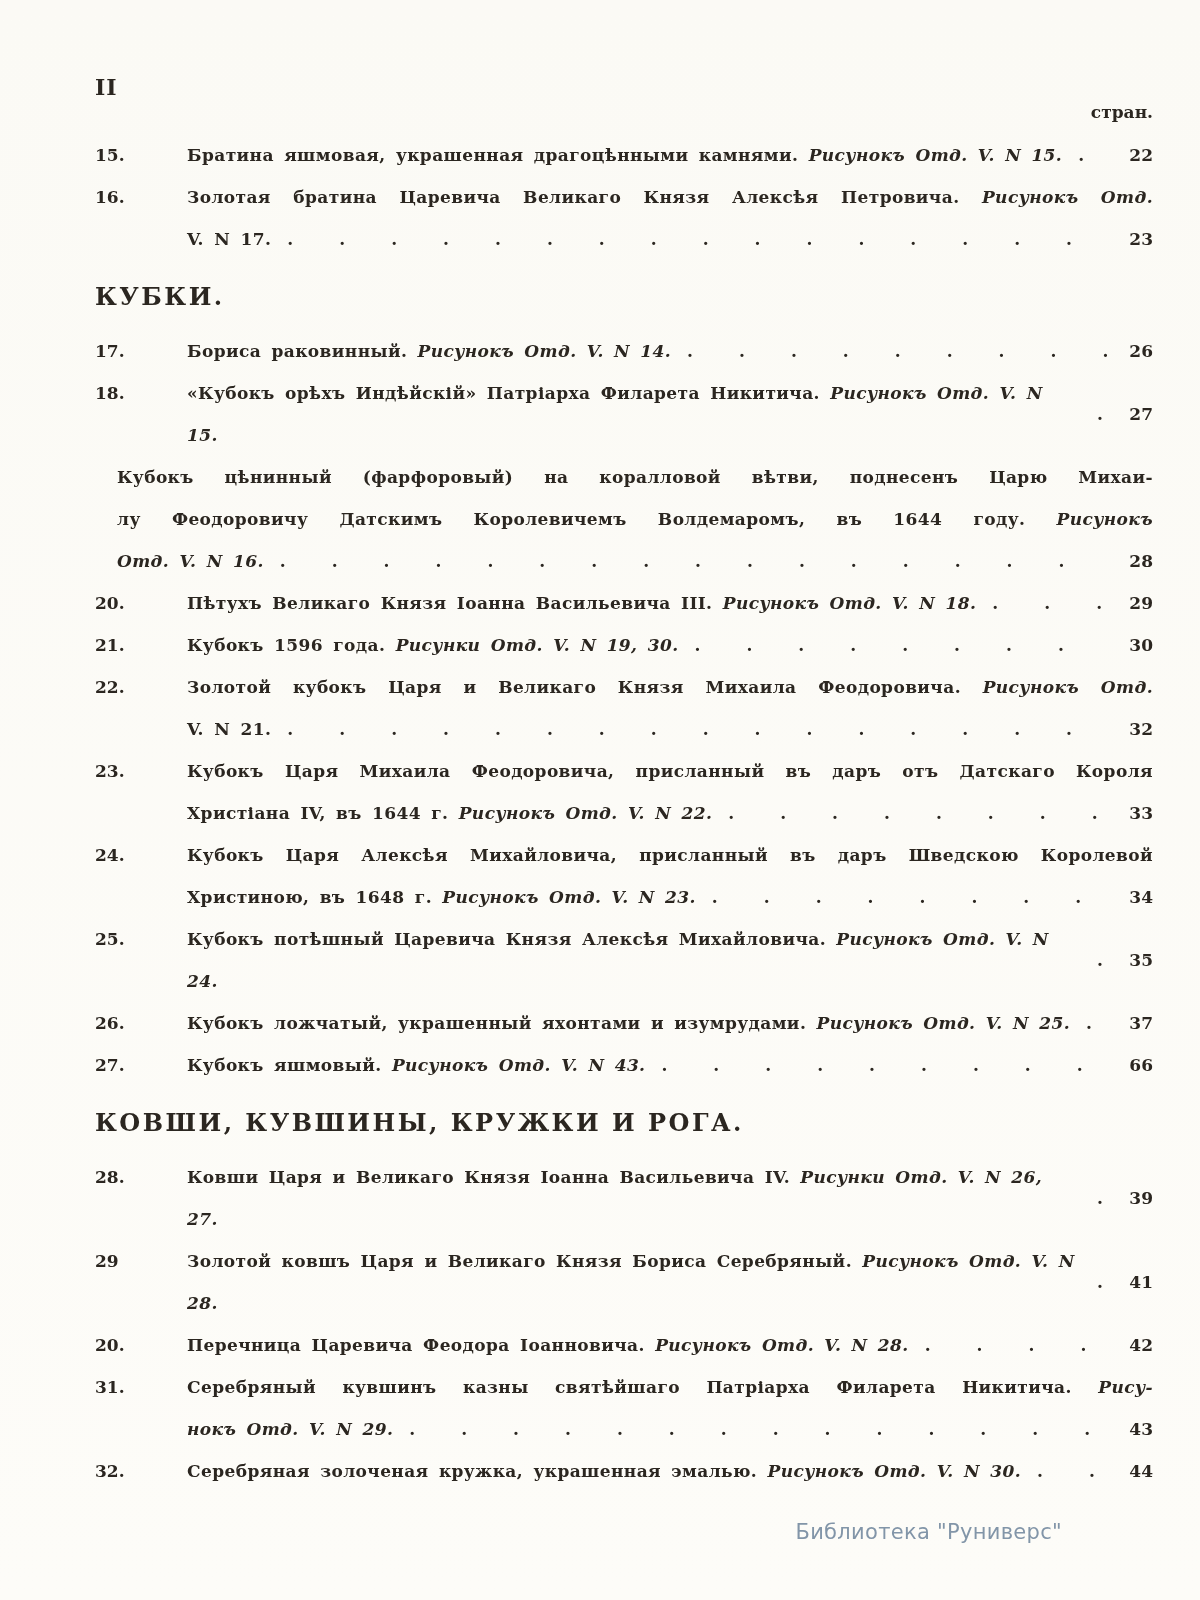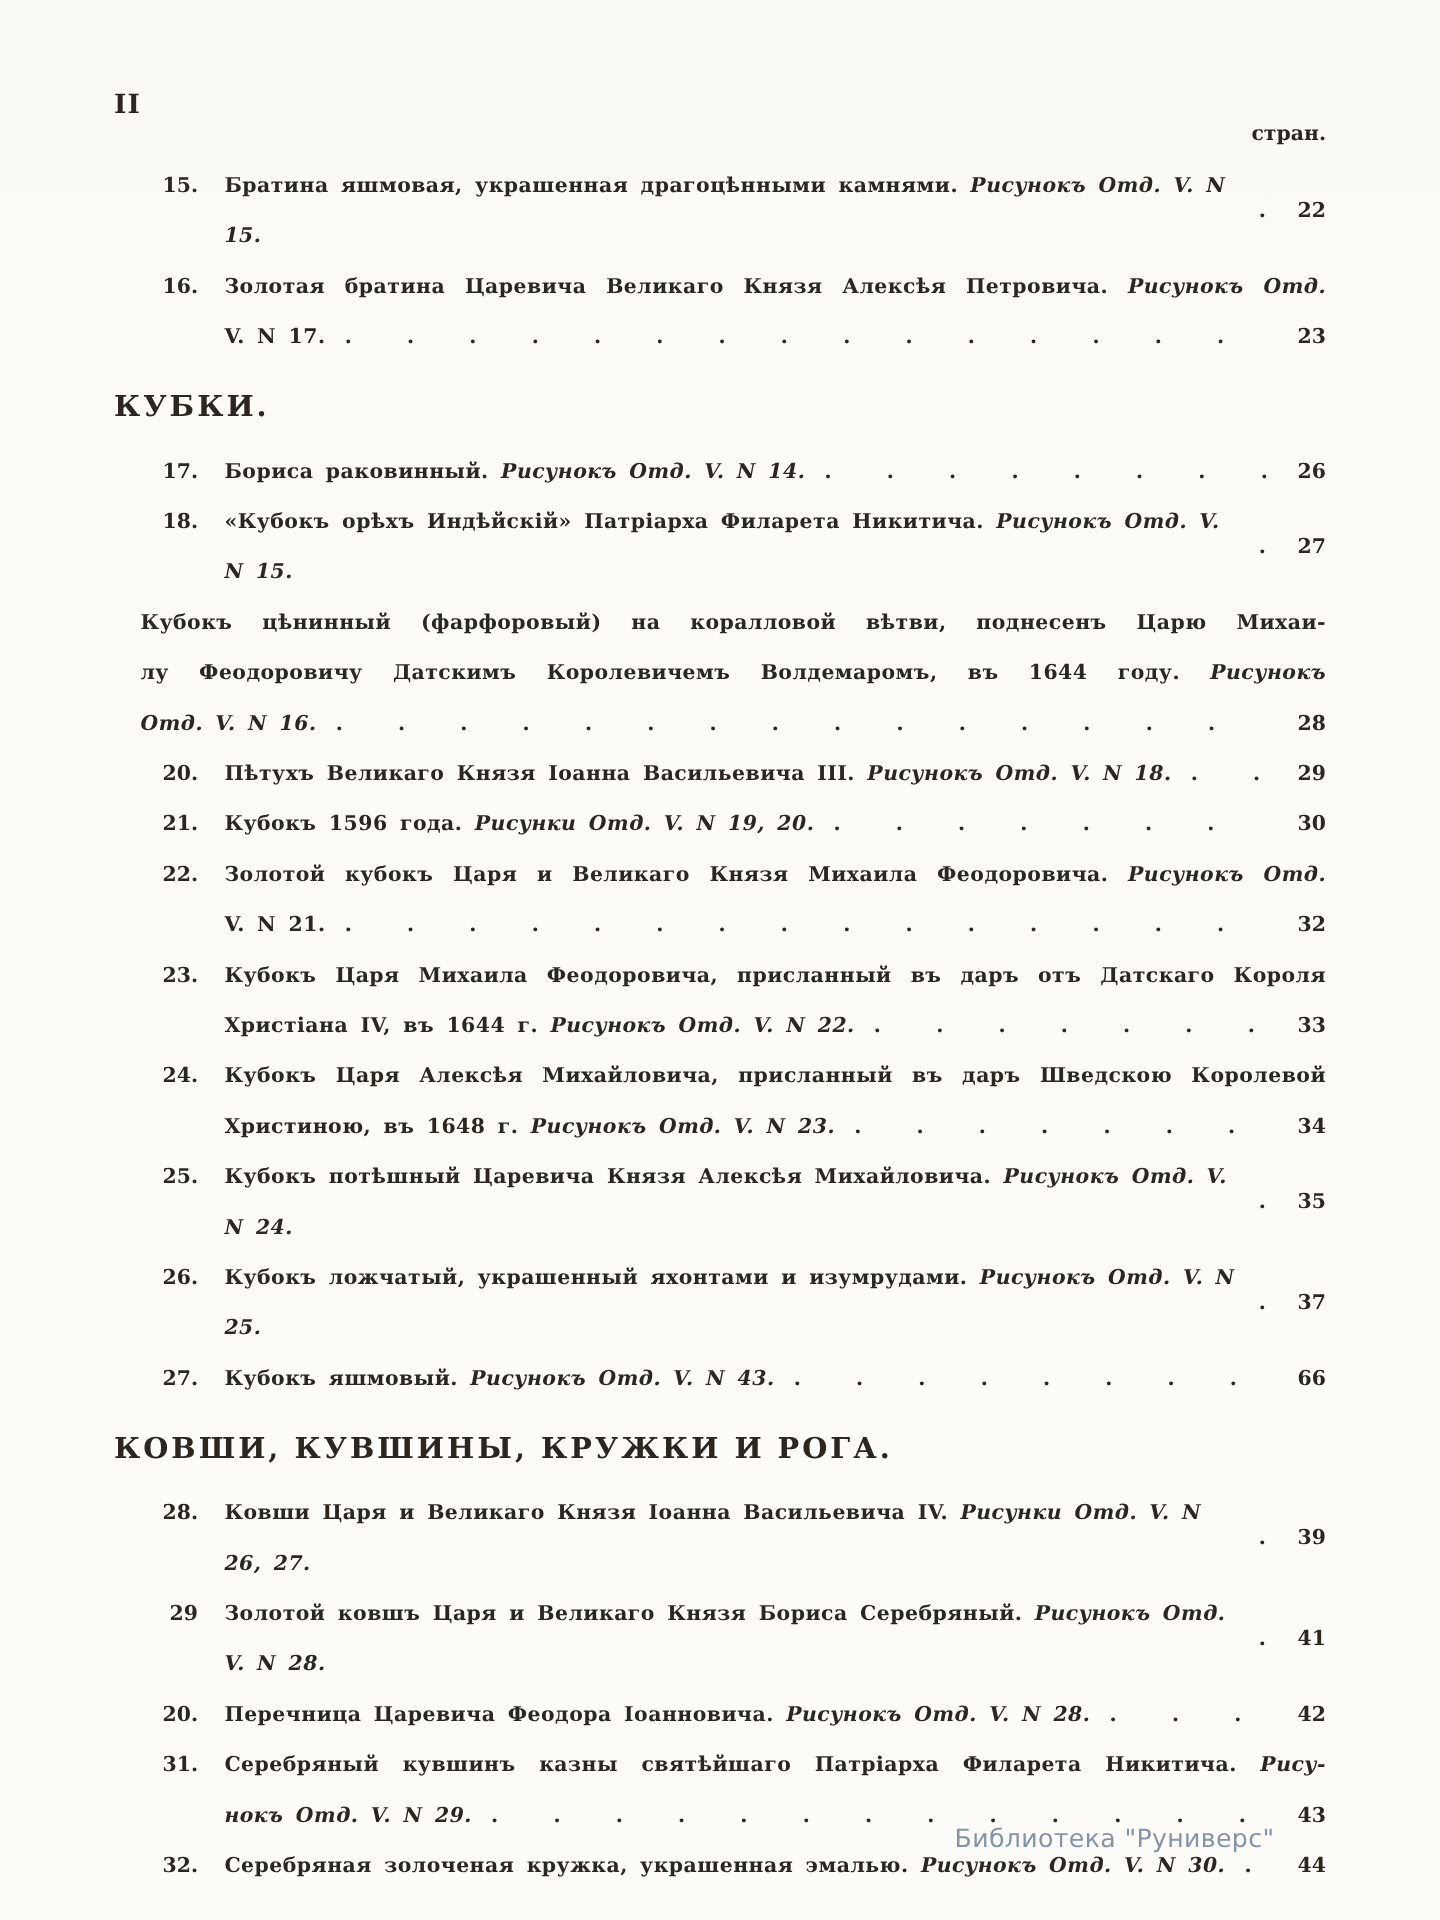--- a/index.html
+++ b/index.html
@@ -6,21 +6,21 @@
   html, body { margin: 0; padding: 0; background: #fcfbf7; }
 
   .page {
     position: relative;
     width: 1200px;
     height: 1600px;
     margin: 0 auto;
     background: linear-gradient(#fbfaf5, #fdfcf8);
     color: #2b2620;
     font-family: "DejaVu Serif", "DejaVu Sans", serif;
-    padding: 74px 95px 40px 95px;
+    padding: 74px 47px 40px 95px;
     overflow: hidden;
   }
 
   .folio {
     font-size: 22px;
     font-weight: 700;
     letter-spacing: 1px;
   }
 
   .col-header {
@@ -39,21 +39,21 @@
   }
 
   .entry {
     display: flex;
     font-size: 17px;
     font-weight: 700;
   }
 
   .num {
     flex: 0 0 70px;
-    text-align: right;
+    text-align: left;
     line-height: 42px;
   }
 
   .entry-body {
     flex: 1 1 auto;
     min-width: 0;
     margin-left: 22px;
   }
 
   .line { line-height: 42px; }
@@ -174,21 +174,21 @@
             <span class="line-text"><span class="rm">Пѣтухъ Великаго Князя Іоанна Васильевича III. </span><span class="it">Рисунокъ Отд. V. N 18.</span></span>
             <span class="leader"></span>
             <span class="pageno">29</span>
           </div>
         </div>
       </div>
       <div class="entry">
         <span class="num">21.</span>
         <div class="entry-body">
           <div class="line last">
-            <span class="line-text"><span class="rm">Кубокъ 1596 года. </span><span class="it">Рисунки Отд. V. N 19, 20.</span></span>
+            <span class="line-text"><span class="rm">Кубокъ 1596 года. </span><span class="it">Рисунки Отд. V. N 19, 30.</span></span>
             <span class="leader"></span>
             <span class="pageno">30</span>
           </div>
         </div>
       </div>
       <div class="entry">
         <span class="num">22.</span>
         <div class="entry-body">
           <div class="line fill"><span class="line-text"><span class="rm">Золотой кубокъ Царя и Великаго Князя Михаила Феодоровича. </span><span class="it">Рисунокъ Отд.</span></span></div>
           <div class="line last">

